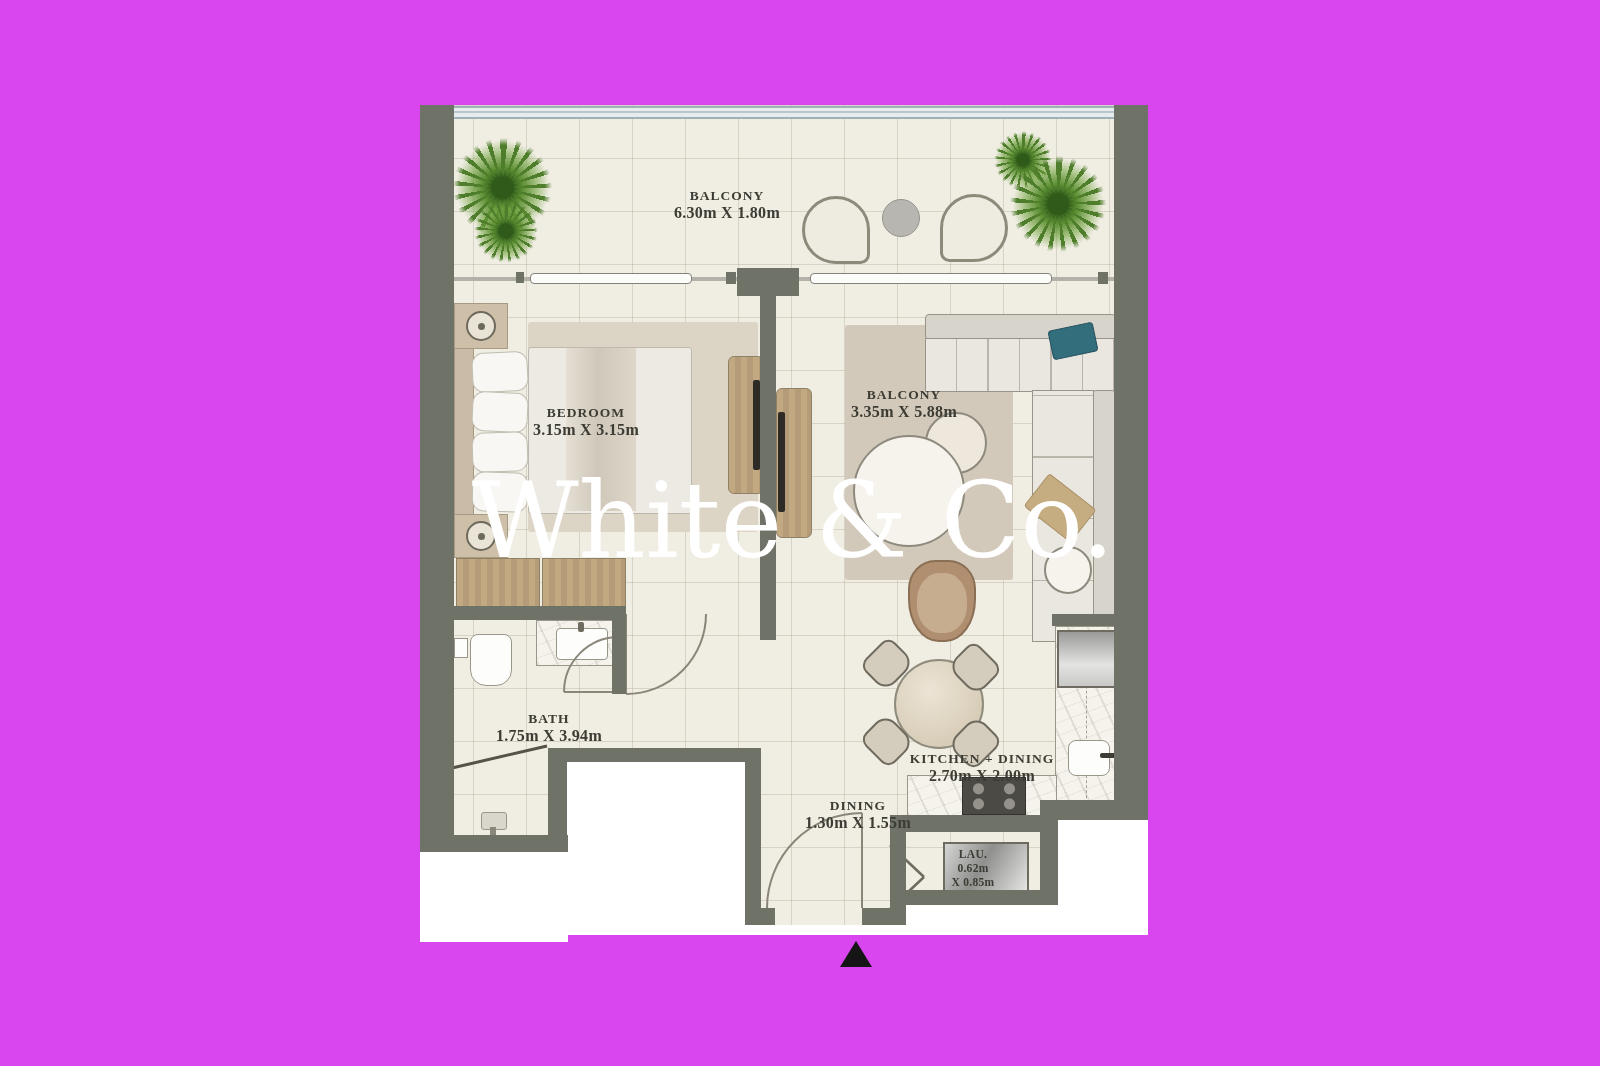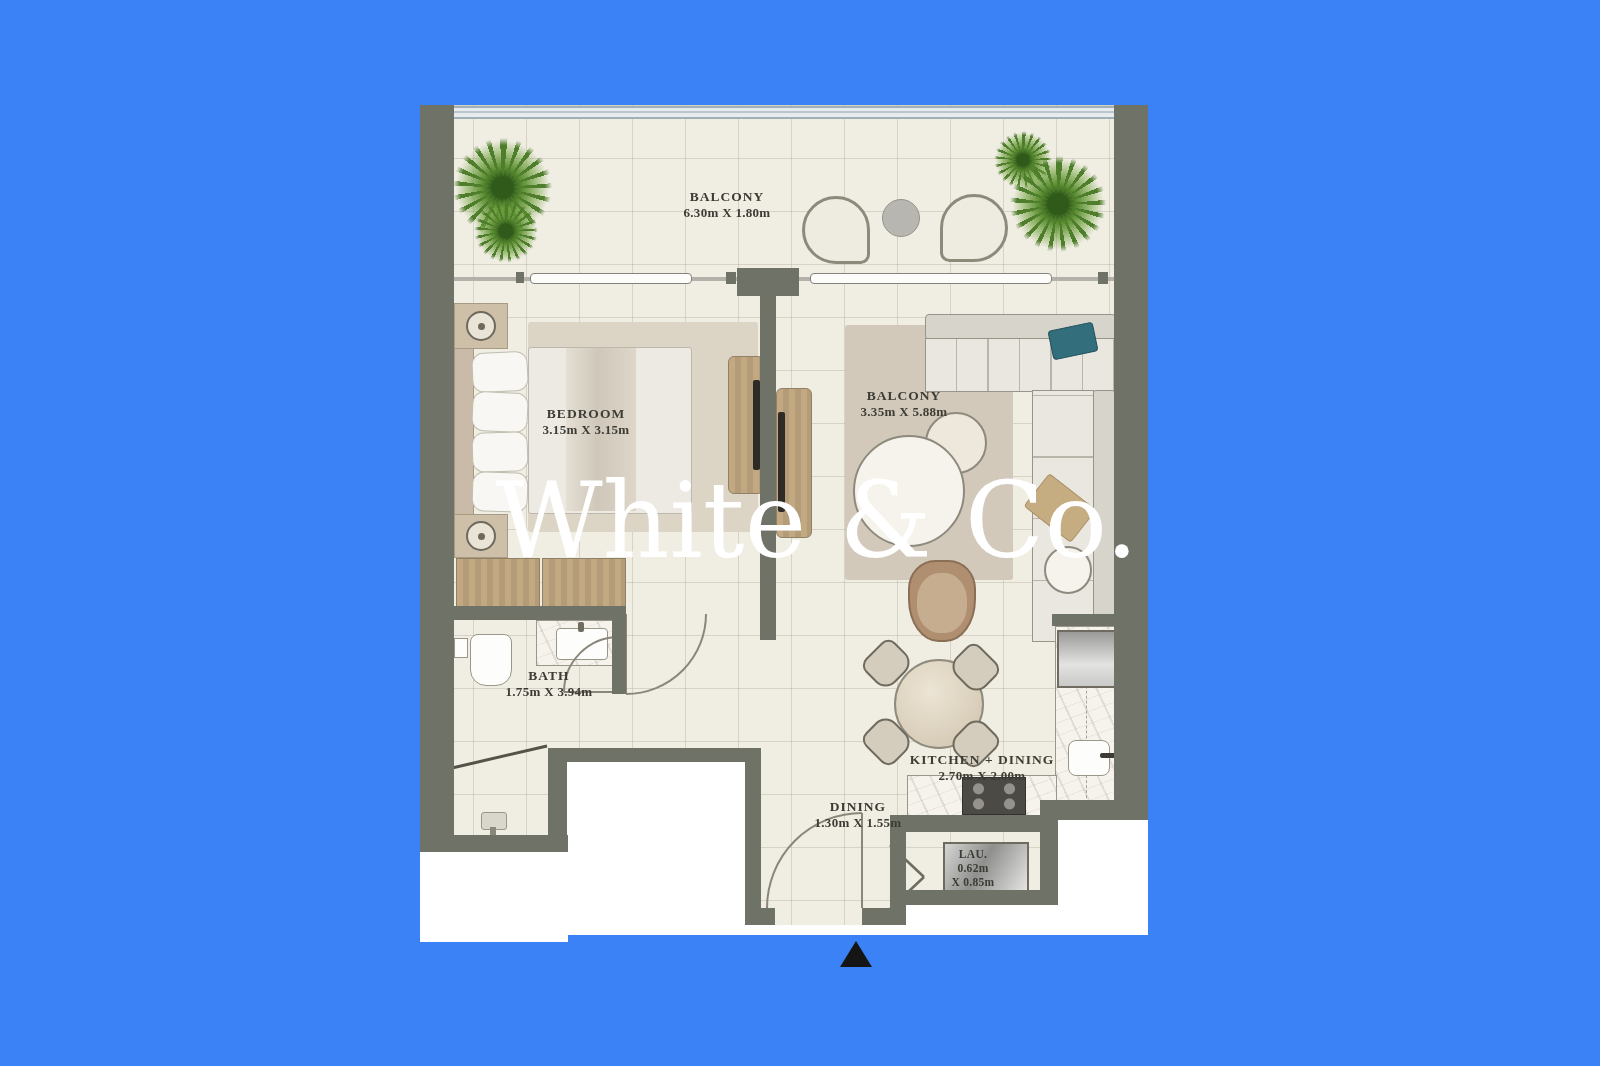--- a/index.html
+++ b/index.html
@@ -1,16 +1,16 @@
 <!DOCTYPE html>
 <html><head>
 <meta charset="utf-8">
 <style>
   html,body{margin:0;padding:0;background:#ffffff;}
-  .canvas{position:relative;width:1600px;height:1066px;background:#3b82f6;overflow:hidden;
+  .canvas{position:relative;width:1600px;height:1066px;background:#d946ef;overflow:hidden;
           font-family:"Liberation Serif","DejaVu Serif",serif;}
   .abs{position:absolute;}
   
   .floor-underlay{
     background-color:#f0ede3;
     background-image:
       linear-gradient(to right, rgba(168,162,144,.35) 1px, transparent 1px),
       linear-gradient(to bottom, rgba(168,162,144,.35) 1px, transparent 1px);
     background-size:53px 53px;
   }
@@ -71,21 +71,21 @@
       #4c4a44;
     border:1.5px solid #34322d;}
   .washer{background:linear-gradient(120deg,#d6d6d4,#8f8f8d 45%,#e6e6e4);border:2px solid #6f6b60;}
   .dining-table{border-radius:50%;border:2px solid #8f8b7d;
     background:radial-gradient(circle at 40% 35%,#ece4d5,#d6cbb6 75%);}
   .dchair{border:2.5px solid #6e6a5d;background:#d4ccbc;border-radius:10px 10px 14px 14px;}
   
   .lbl{transform:translate(-50%,-50%);text-align:center;white-space:nowrap;color:#3c3c35;
        font-weight:bold;z-index:30;}
   .lbl .nm{font-size:13.5px;letter-spacing:1px;}
-  .lbl .dm{font-size:13px;letter-spacing:.3px;}
+  .lbl .dm{font-size:16px;letter-spacing:.3px;}
   .lbl .sm{font-size:11.5px;letter-spacing:.3px;line-height:14px;}
   .watermark{transform:translate(-50%,-55%);font-family:"DejaVu Serif","Liberation Serif",serif;
        font-size:104px;color:#ffffff;white-space:nowrap;z-index:40;font-weight:400;}
   .triangle{width:0;height:0;border-left:16px solid transparent;border-right:16px solid transparent;
        border-bottom:26px solid #151515;}
   svg.arcs{z-index:12;}
   .z5{z-index:5;} .z8{z-index:8;} .z10{z-index:10;} .z14{z-index:14;}
 </style>
 </head>
 <body>
@@ -210,35 +210,35 @@
     <div class="dm">6.30m X 1.80m</div>
   </div>
   <div class="abs lbl" style="left:586px;top:422px;">
     <div class="nm">BEDROOM</div>
     <div class="dm">3.15m X 3.15m</div>
   </div>
   <div class="abs lbl" style="left:904px;top:404px;">
     <div class="nm">BALCONY</div>
     <div class="dm">3.35m X 5.88m</div>
   </div>
-  <div class="abs lbl" style="left:549px;top:684px;">
+  <div class="abs lbl" style="left:549px;top:728px;">
     <div class="nm">BATH</div>
     <div class="dm">1.75m X 3.94m</div>
   </div>
   <div class="abs lbl" style="left:982px;top:768px;">
     <div class="nm">KITCHEN + DINING</div>
     <div class="dm">2.70m X 2.00m</div>
   </div>
   <div class="abs lbl" style="left:858px;top:815px;">
     <div class="nm">DINING</div>
     <div class="dm">1.30m X 1.55m</div>
   </div>
   <div class="abs lbl" style="left:973px;top:868px;">
     <div class="sm">LAU.</div>
     <div class="sm">0.62m</div>
     <div class="sm">X 0.85m</div>
   </div>
 
-  <div class="abs watermark" style="left:817px;top:527px;text-align:right;">White &amp; Co.</div>
+  <div class="abs watermark" style="left:793px;top:527px;text-align:right;">White &amp; Co.</div>
 
   <div class="abs triangle" style="left:840px;top:941px;z-index:25;"></div>
 
 </div>
 
 </body></html>

